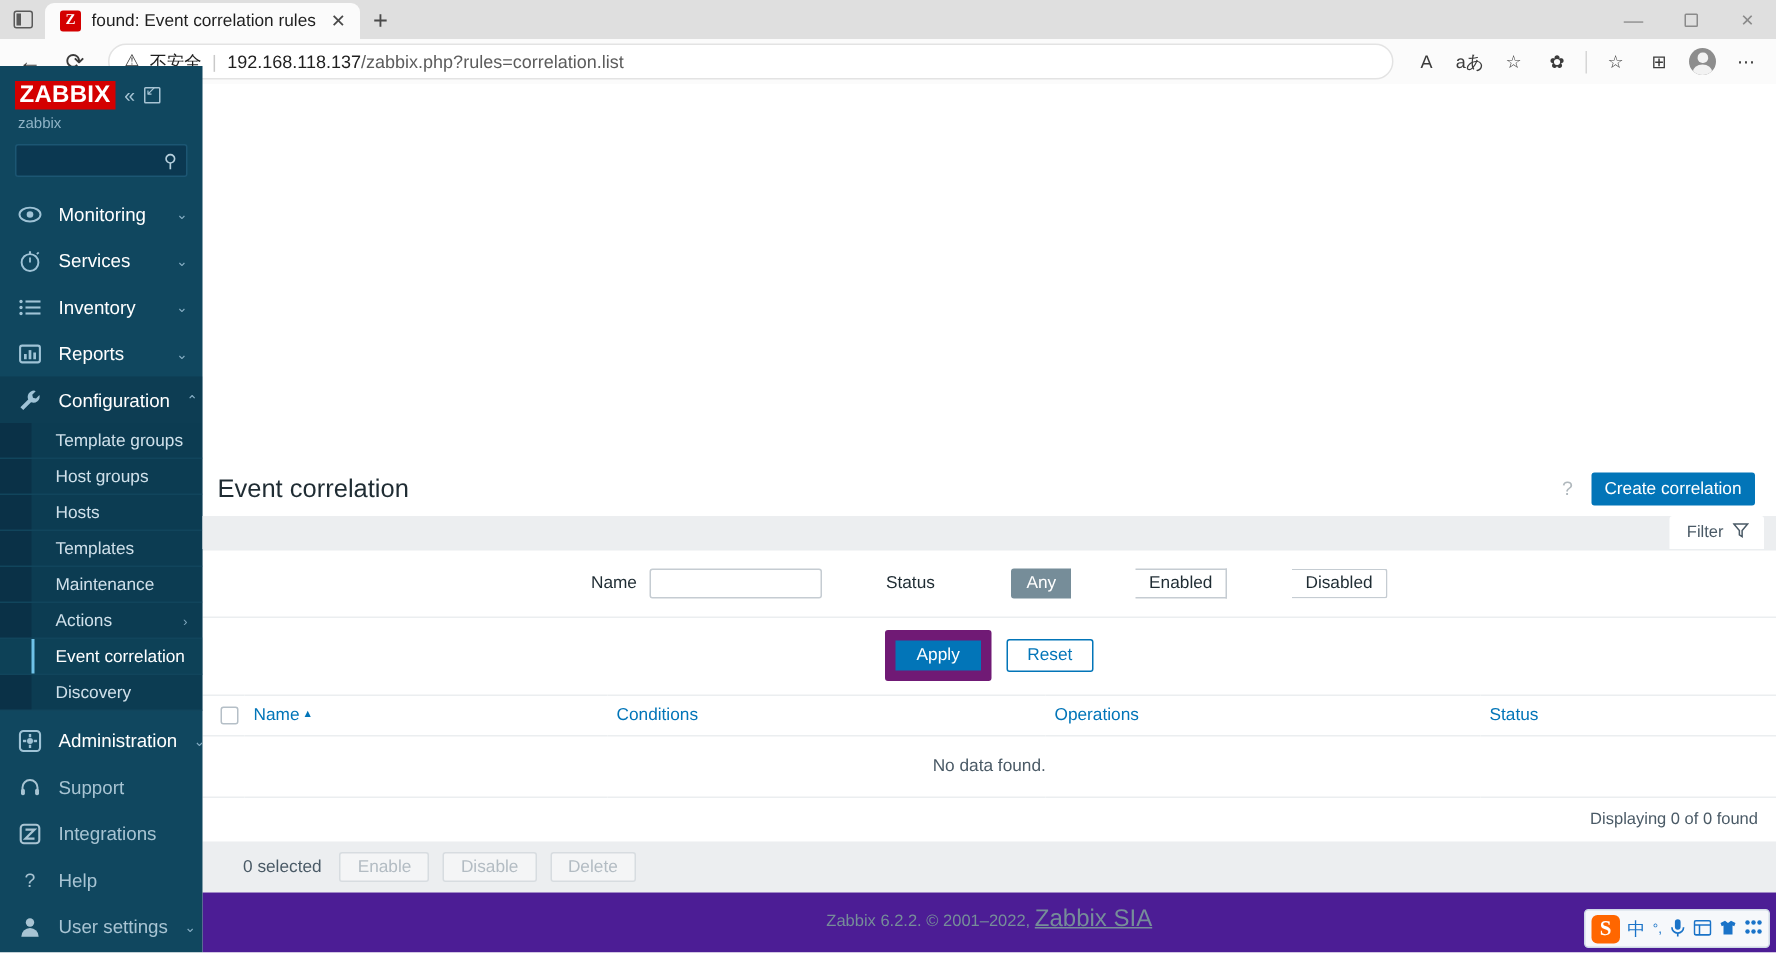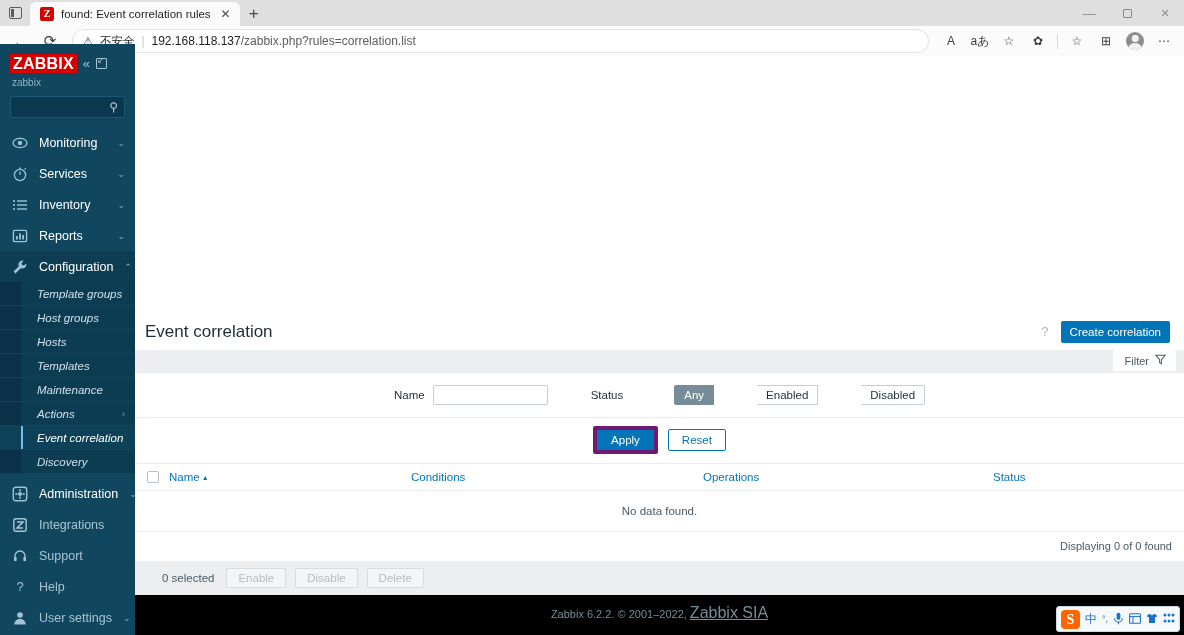--- a/index.html
+++ b/index.html
@@ -147,21 +147,21 @@
   }
   .sb-item .sb-label { flex: 1; white-space: nowrap; }
   .sb-item .sb-chev { color: #86aec4; font-size: 9px; }
   .sb-item.sb-dim { color: #a8c4d3; }
   .sb-item.sb-dim .sb-ico { color: #a8c4d3; }
 
   .sb-sub { background: #0c3c52; }
   .sb-subitem {
     height: 24px; display: flex; align-items: center; padding: 0 10px 0 37px;
     font-size: 11.5px; color: #cfe0ea; cursor: pointer;
-    border-bottom: 1px solid #11455c; position: relative; font-style: italic;
+    border-bottom: 1px solid #11455c; position: relative;
   }
   .sb-subitem .sbs-label { flex: 1; white-space: nowrap; }
   .sb-subitem .sbs-arrow { color: #7fa7bd; font-size: 9px; }
   .sb-subitem.active { color: #ffffff; background: #0d4157; }
   .sb-subitem.active::before {
     content: ""; position: absolute; left: 21px; top: 0; bottom: 0; width: 2px;
     background: #6fc2e8;
   }
   .sb-sub-wrap { position: relative; }
   .sb-sub-wrap::before {
@@ -221,21 +221,21 @@
   }
   .radioset .rbtn:first-child { border-left: 1px solid #c5ccd2; border-radius: 2px 0 0 2px; }
   .radioset .rbtn:last-child { border-radius: 0 2px 2px 0; }
   .radioset .rbtn.on { background: #768d99; color: #fff; border-color: #768d99; }
 
   .filter-actions {
     border-top: 1px solid #ebeef0; padding: 8px 0 9px 0;
     display: flex; align-items: center; justify-content: center; gap: 10px;
   }
   .btn-apply {
-    background: #0275b8; color: #fff; border: 4px solid #701a75; border-radius: 2px;
+    background: #0275b8; color: #fff; border: 7px solid #701a75; border-radius: 2px;
     font-size: 11.5px; padding: 4px 14px; cursor: pointer;
     font-family: "Liberation Sans", sans-serif;
   }
   .btn-reset {
     background: #fff; color: #0275b8; border: 1px solid #0275b8; border-radius: 2px;
     font-size: 11.5px; padding: 4px 13px; cursor: pointer;
     font-family: "Liberation Sans", sans-serif;
   }
 
   .list-wrap { background: #ffffff; flex: none; }
@@ -266,21 +266,21 @@
   .bulk-count { font-size: 11.5px; color: #4a5a66; margin-right: 3px; padding-left: 15px; }
   .btn-dis {
     background: #f4f5f6; color: #b3bcc3; border: 1px solid #d7dce0; border-radius: 2px;
     font-size: 11.5px; padding: 3px 11px; cursor: default;
     font-family: "Liberation Sans", sans-serif;
   }
 
   .content-fill { flex: 1; background: #eceef0; }
 
   .zbx-footer {
-    background: #000000; text-align: center; padding: 9px 0 13px 0; flex: none;
+    background: #4c1d95; text-align: center; padding: 9px 0 13px 0; flex: none;
   }
   .zbx-footer span { font-size: 11px; color: #768d99; }
   .zbx-footer a { color: #768d99; text-decoration: underline; }
 
   
   .ime-bar {
     position: absolute; right: 4px; bottom: 3px; height: 26px;
     background: #f6f8fb; border: 1px solid #cfd9e6; border-radius: 3px;
     display: flex; align-items: center; gap: 5px; padding: 0 4px;
   }
@@ -459,35 +459,35 @@
           </span>
           <span class="sb-label">Administration</span>
           <span class="sb-chev">⌄</span>
         </div>
       </div>
 
       <div class="sb-bottom">
         <div class="sb-item sb-dim" style="height:31px">
           <span class="sb-ico">
             <svg width="16" height="16" viewBox="0 0 16 16">
-                <rect x="1.8" y="1.8" width="12.4" height="12.4" rx="2.2" fill="none" stroke="currentColor" stroke-width="1.4"></rect>
-                <path d="M5 5h6l-6 6h6" fill="none" stroke="currentColor" stroke-width="1.5"></path>
-              </svg>
-          </span>
-          <span class="sb-label">Integrations</span>
-        </div>
-        <div class="sb-item sb-dim" style="height:31px">
-          <span class="sb-ico">
-            <svg width="16" height="16" viewBox="0 0 16 16">
                 <path d="M3 9.5V8a5 5 0 0 1 10 0v1.5" fill="none" stroke="currentColor" stroke-width="1.3"></path>
                 <rect x="2" y="8.8" width="2.6" height="4.4" rx="1.2" fill="currentColor"></rect>
                 <rect x="11.4" y="8.8" width="2.6" height="4.4" rx="1.2" fill="currentColor"></rect>
               </svg>
           </span>
           <span class="sb-label">Support</span>
+        </div>
+        <div class="sb-item sb-dim" style="height:31px">
+          <span class="sb-ico">
+            <svg width="16" height="16" viewBox="0 0 16 16">
+                <rect x="1.8" y="1.8" width="12.4" height="12.4" rx="2.2" fill="none" stroke="currentColor" stroke-width="1.4"></rect>
+                <path d="M5 5h6l-6 6h6" fill="none" stroke="currentColor" stroke-width="1.5"></path>
+              </svg>
+          </span>
+          <span class="sb-label">Integrations</span>
         </div>
         <div class="sb-item sb-dim" style="height:31px">
           <span class="sb-ico" style="font-size:13px">?</span>
           <span class="sb-label">Help</span>
         </div>
         <div class="sb-item sb-dim" style="height:31px">
           <span class="sb-ico">
             <svg width="16" height="16" viewBox="0 0 16 16">
                 <circle cx="8" cy="5" r="2.8" fill="currentColor"></circle>
                 <path d="M2.2 14.5a5.8 5.8 0 0 1 11.6 0z" fill="currentColor"></path>

